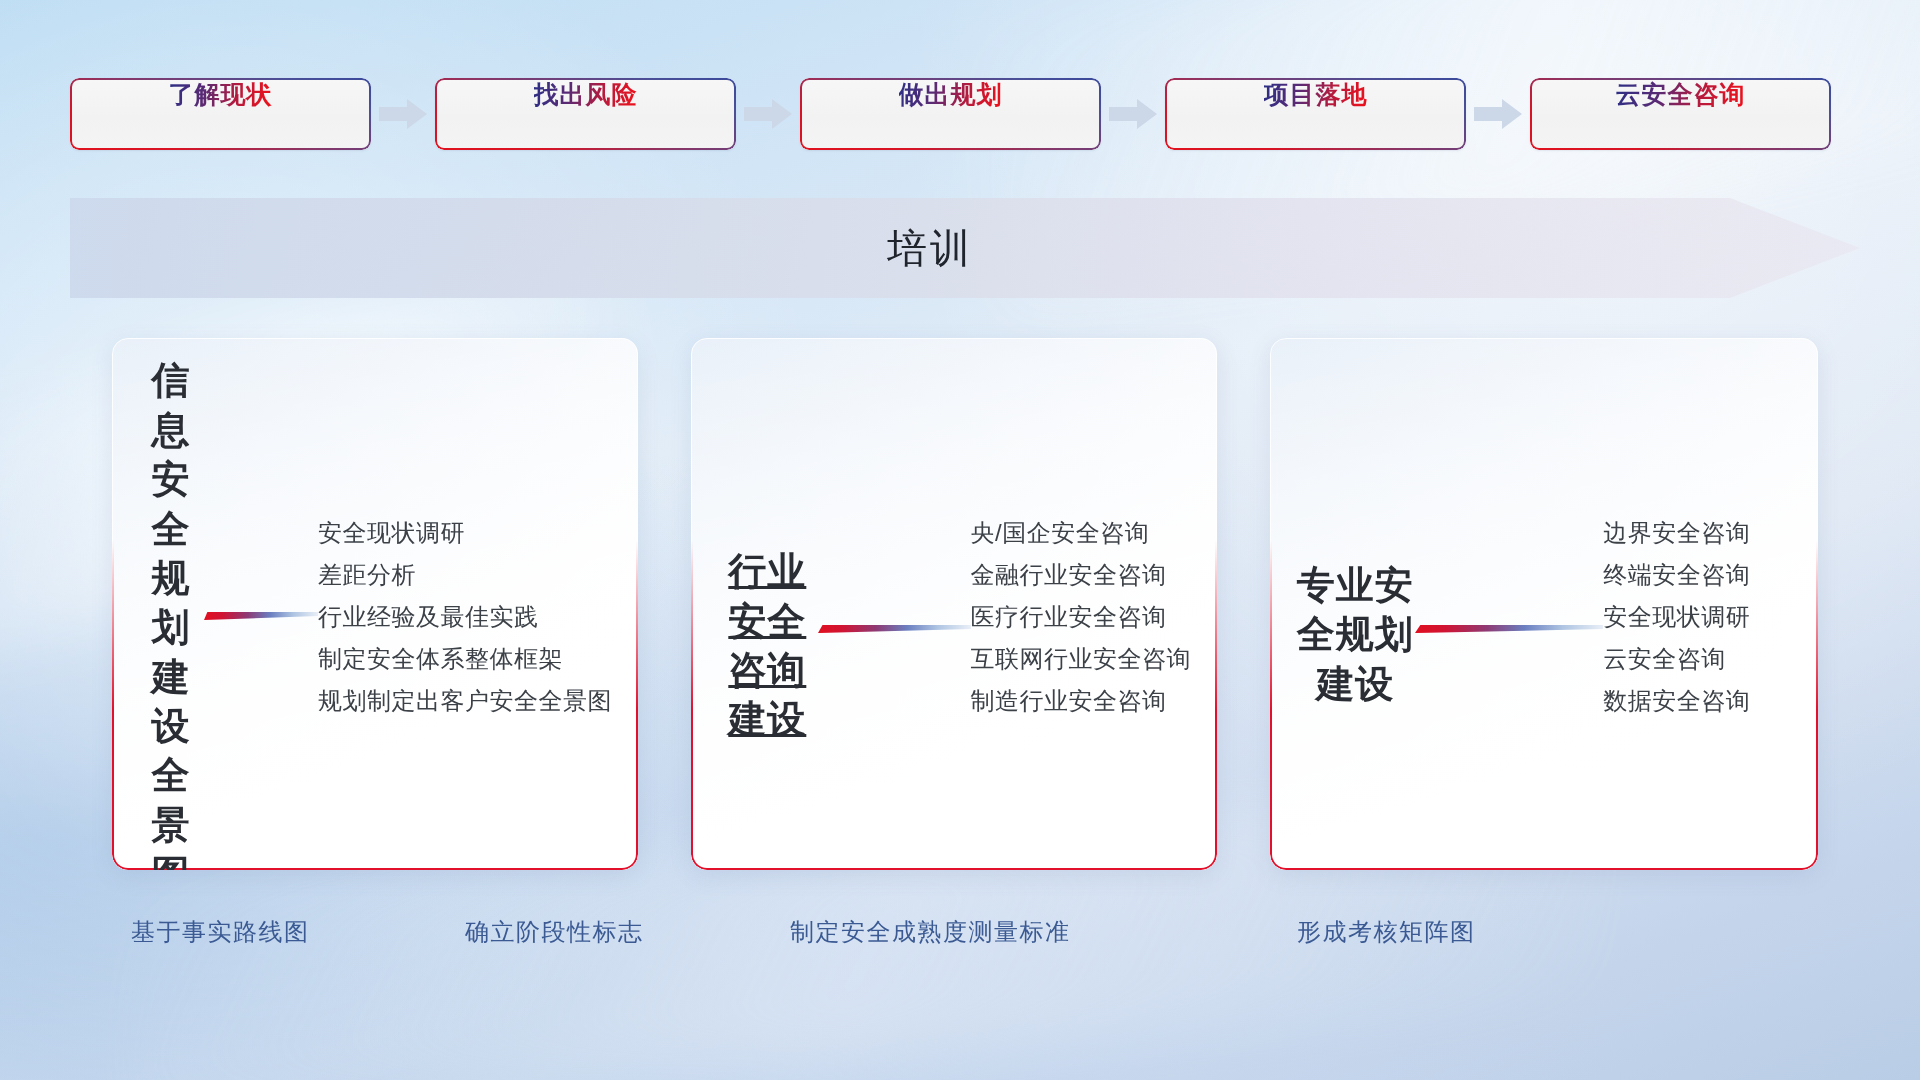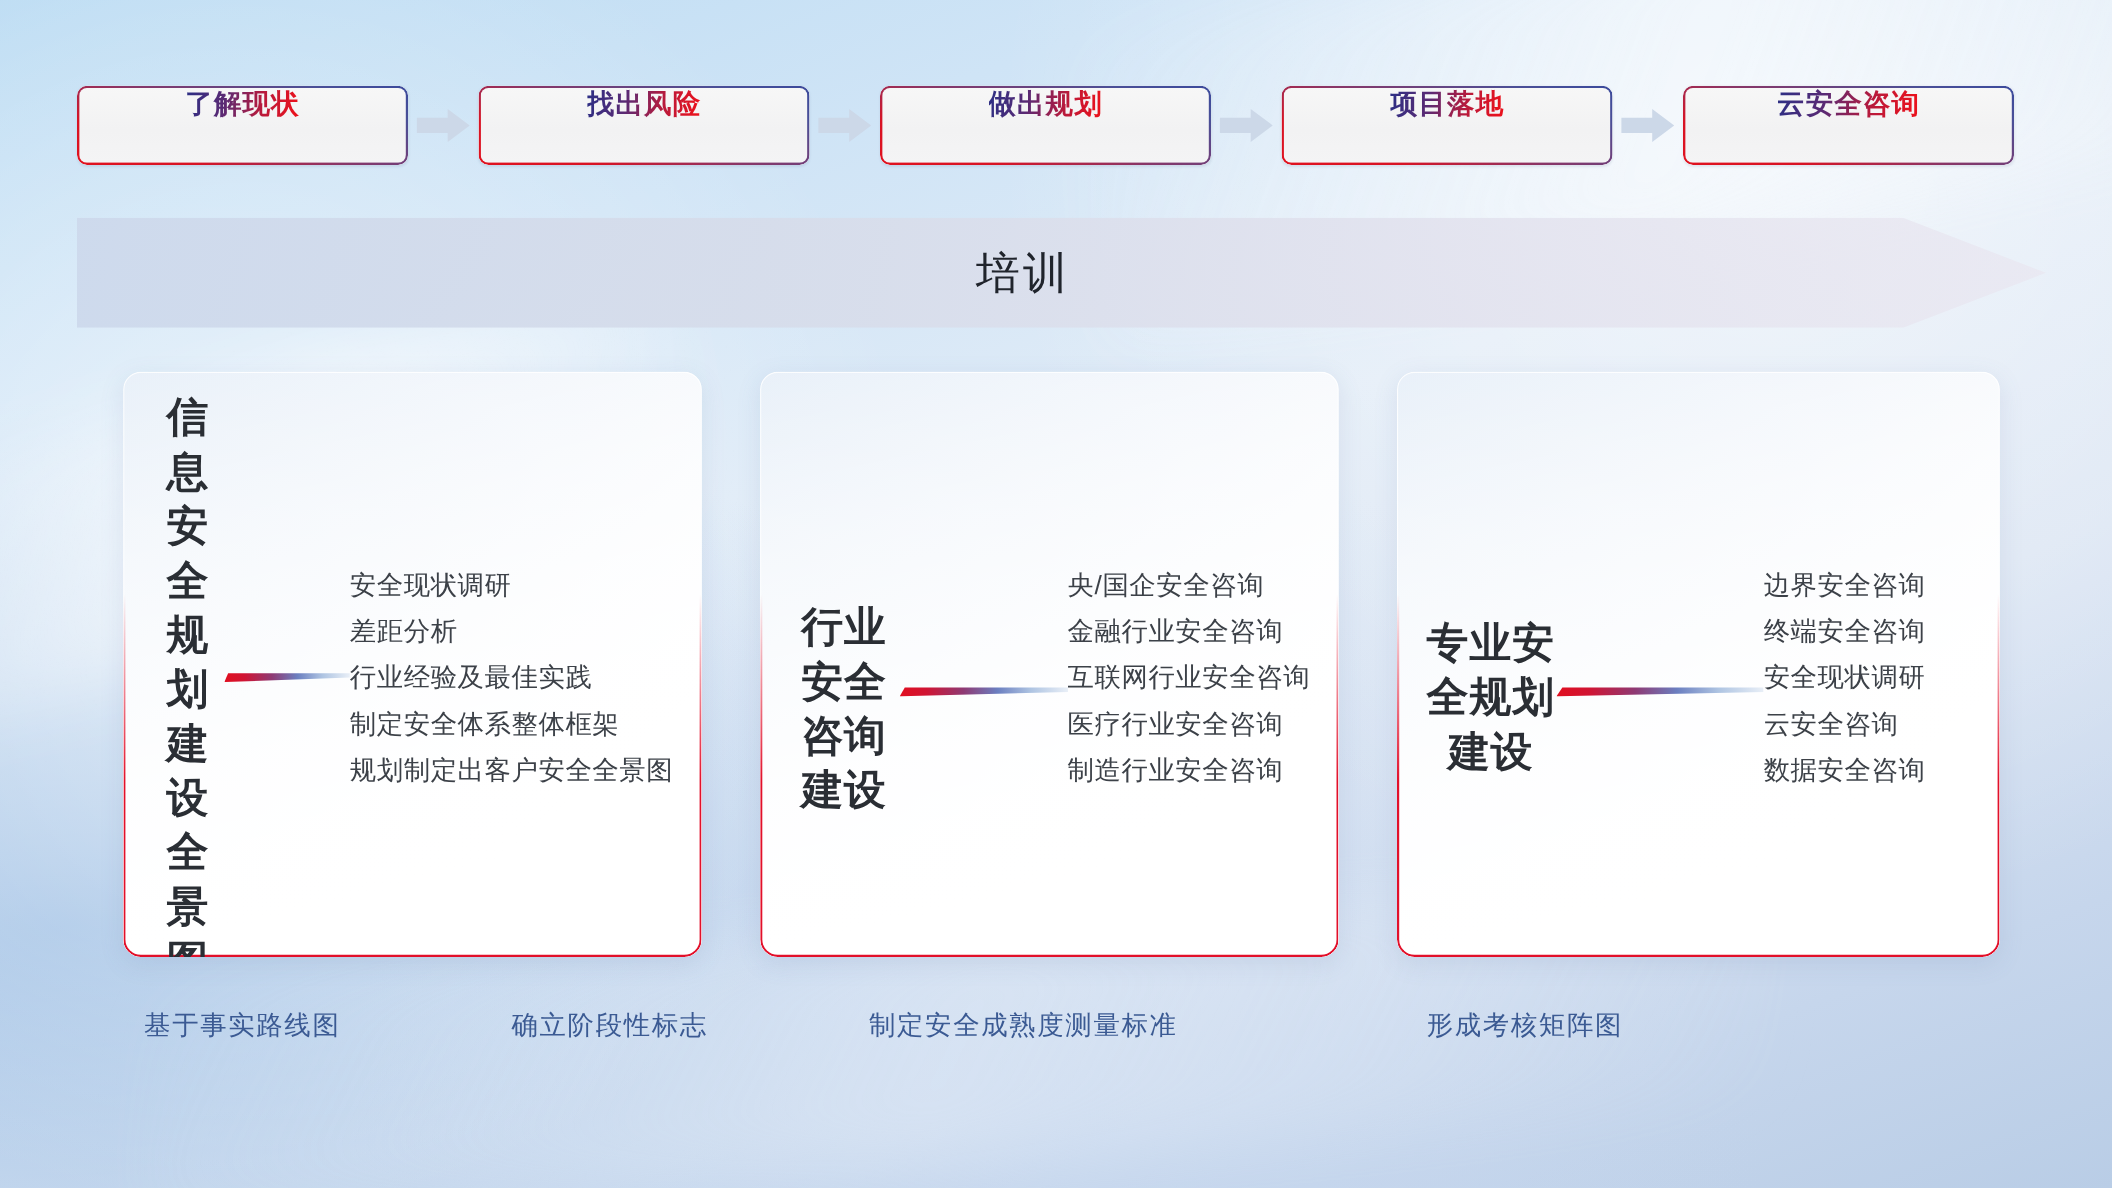--- a/index.html
+++ b/index.html
@@ -314,41 +314,41 @@
           <li>差距分析</li>
           <li>行业经验及最佳实践</li>
           <li>制定安全体系整体框架</li>
           <li>规划制定出客户安全全景图</li>
         </ul>
       </div>
     </div>
 
     <div class="card" style="width:526px; margin-right:53px;">
       <div class="card-inner">
-        <div class="card-title" style="margin-top:84px;">行业安全咨询建设</div>
+        <div class="card-title" style="margin-top:84px;text-decoration:underline;">行业安全咨询建设</div>
         <div class="card-rule" style="margin-top:48px;">
           <svg viewBox="0 0 474 12" preserveAspectRatio="none">
             <defs>
               <linearGradient id="ruleGrad2" x1="0" y1="0" x2="1" y2="0">
                 <stop offset="0%" stop-color="#e10f20"></stop>
                 <stop offset="16%" stop-color="#d01433"></stop>
                 <stop offset="38%" stop-color="#8e3a74"></stop>
                 <stop offset="58%" stop-color="#6b7fc0"></stop>
                 <stop offset="78%" stop-color="#aec4e2"></stop>
                 <stop offset="100%" stop-color="#e9eff7"></stop>
               </linearGradient>
             </defs>
             <path d="M0 11 L14 3 L474 3 L474 7 L4 11 Z" fill="url(#ruleGrad2)"></path>
           </svg>
         </div>
         <ul class="card-list">
           <li>央/国企安全咨询</li>
           <li>金融行业安全咨询</li>
+          <li>医疗行业安全咨询</li>
           <li>互联网行业安全咨询</li>
-          <li>医疗行业安全咨询</li>
           <li>制造行业安全咨询</li>
         </ul>
       </div>
     </div>
 
     <div class="card" style="width:548px;">
       <div class="card-inner">
         <div class="card-title" style="margin-top:62px;">专业安全规划建设</div>
         <div class="card-rule" style="margin-top:48px;">
           <svg viewBox="0 0 496 12" preserveAspectRatio="none">

